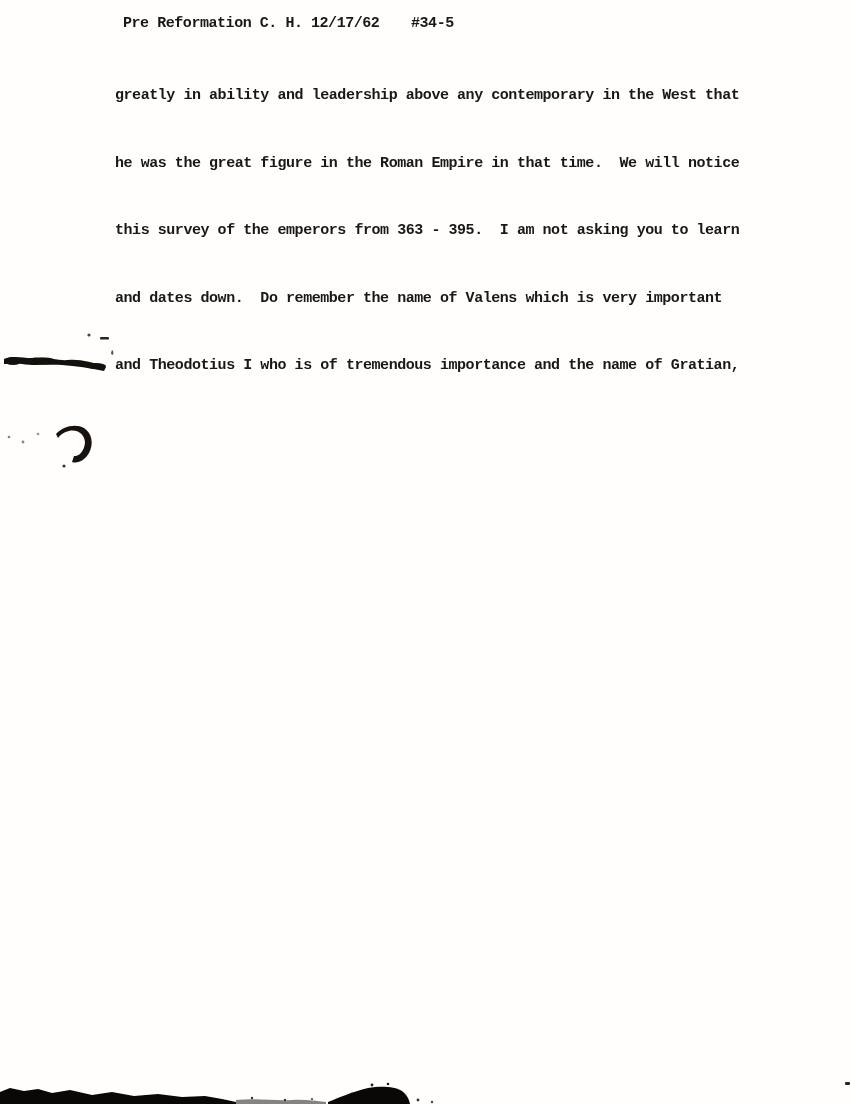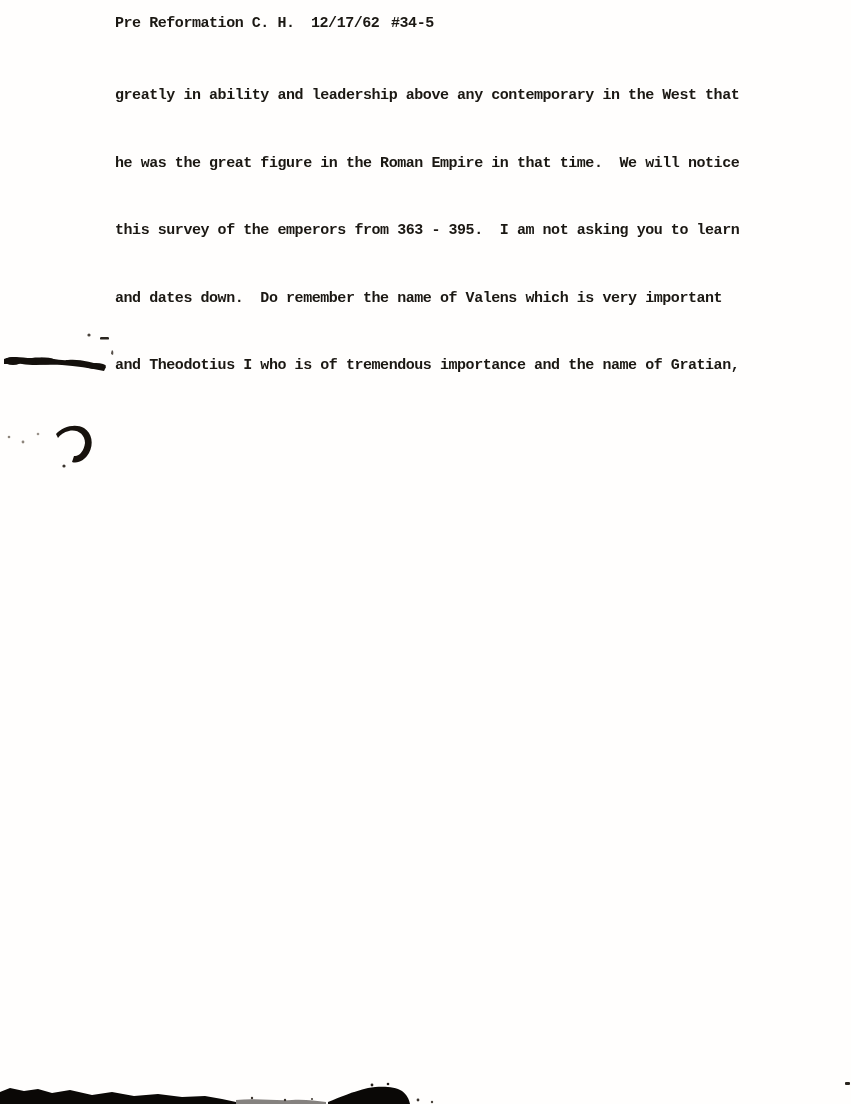--- a/index.html
+++ b/index.html
@@ -22,23 +22,23 @@
     letter-spacing: -0.45px;
     white-space: pre;
   }
   .doc-header {
     position: absolute;
     left: 115px;
     top: 15px;
     height: 24px;
   }
   .doc-header span { position: absolute; top: 0; white-space: pre; }
-  .hdr-course { left: 0; }
+  .hdr-course { left: 8px; }
   .hdr-date   { left: 196px; }
-  .hdr-number { left: 276px; }
+  .hdr-number { left: 296px; }
   .doc-body {
     position: absolute;
     left: 115px;
     top: 45px;
     width: 660px;
   }
   .line {
     height: 33.6px;
     line-height: 33.6px;
     white-space: pre;

